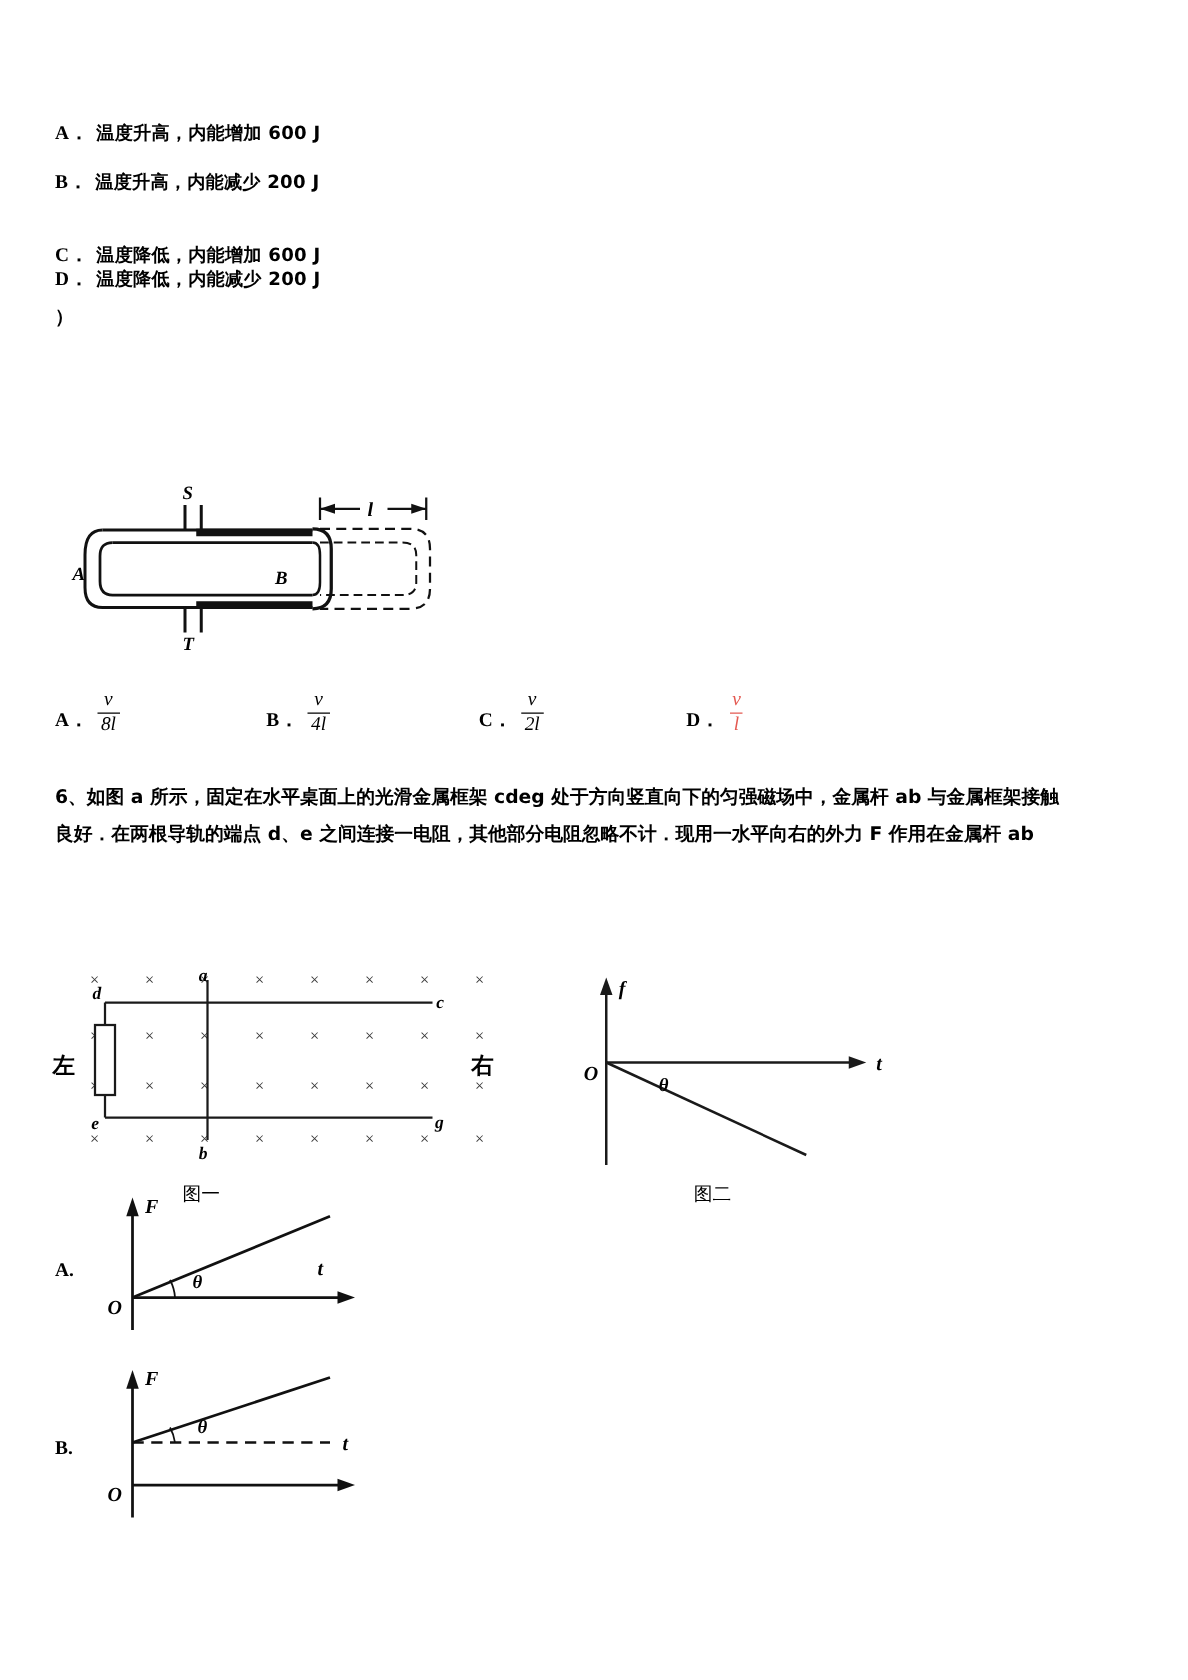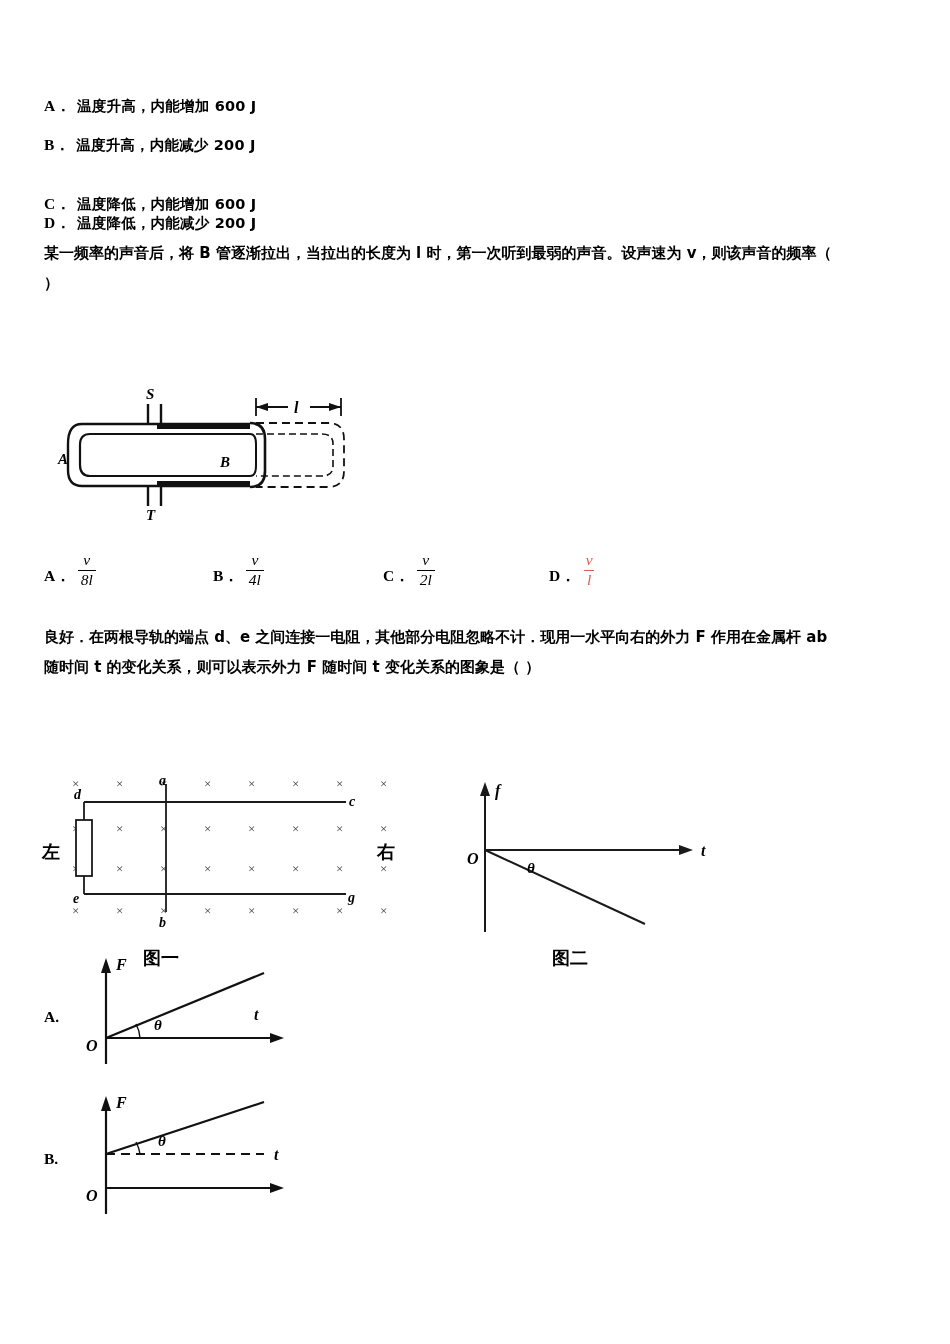--- a/index.html
+++ b/index.html
@@ -94,22 +94,22 @@
     border-top: 1.2px solid currentColor;
   }
   .frac.red { color: #e45a52; }
 
   
   .figure {
     position: absolute;
   }
   .fig-caption {
     font-family: "DejaVu Sans", "Liberation Sans", sans-serif;
-    font-size: 18px;
-    font-weight: bold;
+    font-size: 15px;
+    font-weight: normal;
     text-align: center;
   }
   svg { display: block; overflow: visible; }
   .lbl-i {
     font-family: "Liberation Serif", serif;
     font-style: italic;
     font-weight: bold;
   }
   .lbl-cn {
     font-family: "DejaVu Sans", "Liberation Sans", sans-serif;
@@ -141,21 +141,20 @@
     <span class="opt-tag">B．</span><span class="opt-text">温度升高，内能减少 200 J</span>
   </div>
   <div class="opt-line" style="top:174px;margin-top:20px;">
     <span class="opt-tag">C．</span><span class="opt-text">温度降低，内能增加 600 J</span>
   </div>
   <div class="opt-line" style="top:213px;text-align:right;">
     <span class="opt-tag">D．</span><span class="opt-text">温度降低，内能减少 200 J</span>
   </div>
 
   <div class="qbody" style="top:238px;">
-    <div>某一频率的声音后，将 B 管逐渐拉出，当拉出的长度为 l 时，第一次听到最弱的声音。设声速为 v，则该声音的频率（</div>
     <div>）</div>
   </div>
 
   <div class="figure" style="left:60px; top:382px;">
     <svg width="320" height="145" viewBox="0 0 320 145">
 
       <path d="M 22 42 Q 8 42 8 62 L 8 88 Q 8 104 22 104 L 190 104" fill="none" stroke="#111" stroke-width="2.4"></path>
       <path d="M 22 42 L 190 42" fill="none" stroke="#111" stroke-width="2.4"></path>
 
       <path d="M 30 52 Q 20 52 20 63 L 20 83 Q 20 94 30 94 L 190 94" fill="none" stroke="#111" stroke-width="2.2"></path>
@@ -213,22 +212,22 @@
     <div class="frac-opt" style="left:505px;">
       <span class="tag">D．</span>
       <span class="frac red">
         <span class="num">v</span>
         <span class="den">l</span>
       </span>
     </div>
   </div>
 
   <div class="qbody" style="top:622px;">
+    <div><span>6、</span><span>如图 a 所示，固定在水平桌面上的光滑金属框架 cdeg 处于方向竖直向下的匀强磁场中，金属杆 ab 与金属框架接触</span></div>
     <div>良好．在两根导轨的端点 d、e 之间连接一电阻，其他部分电阻忽略不计．现用一水平向右的外力 F 作用在金属杆 ab</div>
-    <div>随时间 t 的变化关系，则可以表示外力 F 随时间 t 变化关系的图象是（      ）</div>
   </div>
 
   <div class="figure" style="left:46px; top:772px;">
     <svg width="360" height="170" viewBox="0 0 360 170">
 
       <g>
         <text class="cross" x="26" y="16">×</text>
           <text class="cross" x="70" y="16">×</text>
           <text class="cross" x="114" y="16">×</text>
           <text class="cross" x="158" y="16">×</text>

